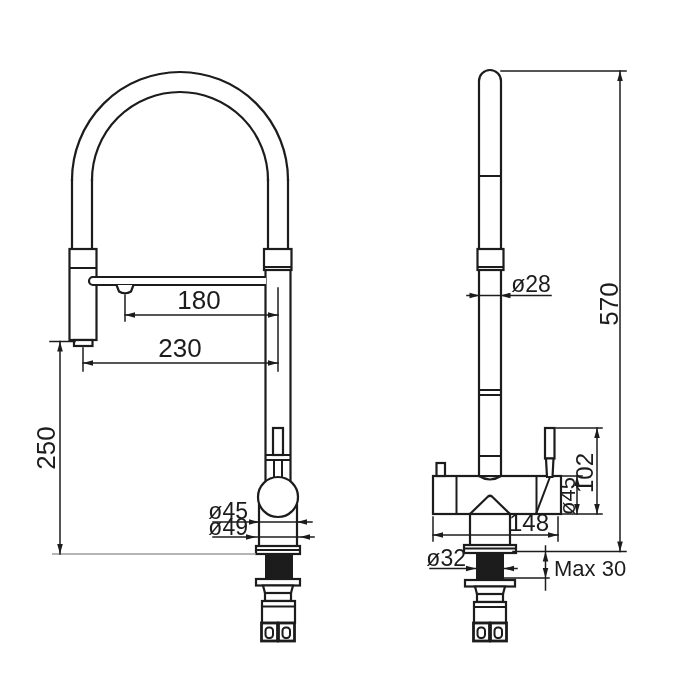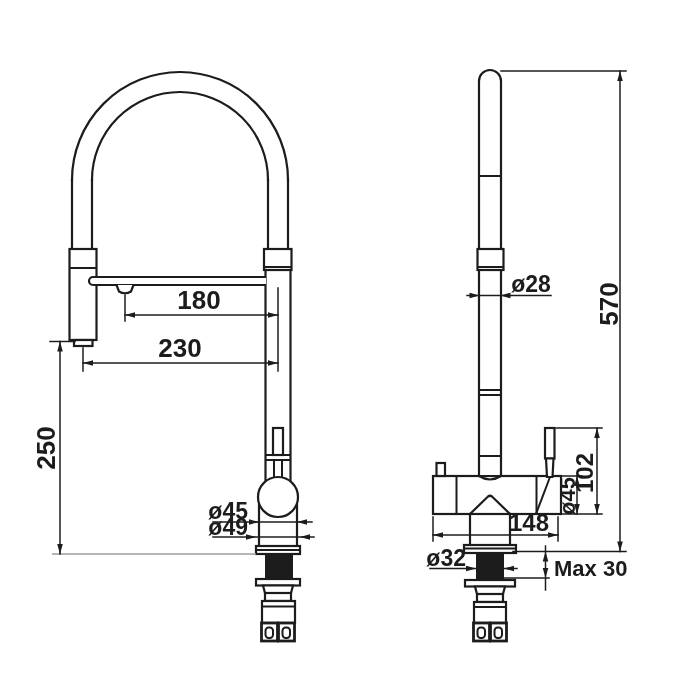--- a/index.html
+++ b/index.html
@@ -1,16 +1,16 @@
 <!DOCTYPE html>
 <html><head>
 <meta charset="utf-8">
 <style>
   html,body{margin:0;padding:0;background:#ffffff;}
-  .stage{position:relative;width:700px;height:700px;background:#ffffff;overflow:hidden;font-weight:bold;}
+  .stage{position:relative;width:700px;height:700px;background:#ffffff;overflow:hidden;}
   svg{display:block;}
   text{font-family:"Liberation Sans","DejaVu Sans",sans-serif;fill:#1c1c1c;}
   .dim-lg{font-size:26px;}
   .dim-md{font-size:24px;}
   .dim-sm{font-size:23px;}
   .dim-xs{font-size:22px;}
   .outline{stroke:#1c1c1c;stroke-width:2.2;fill:none;stroke-linecap:square;}
   .outline-fill{stroke:#1c1c1c;stroke-width:2.2;fill:#ffffff;}
   .thin{stroke:#1c1c1c;stroke-width:1.5;fill:none;stroke-linecap:square;}
   .detail{stroke:#1c1c1c;stroke-width:2;fill:none;}

